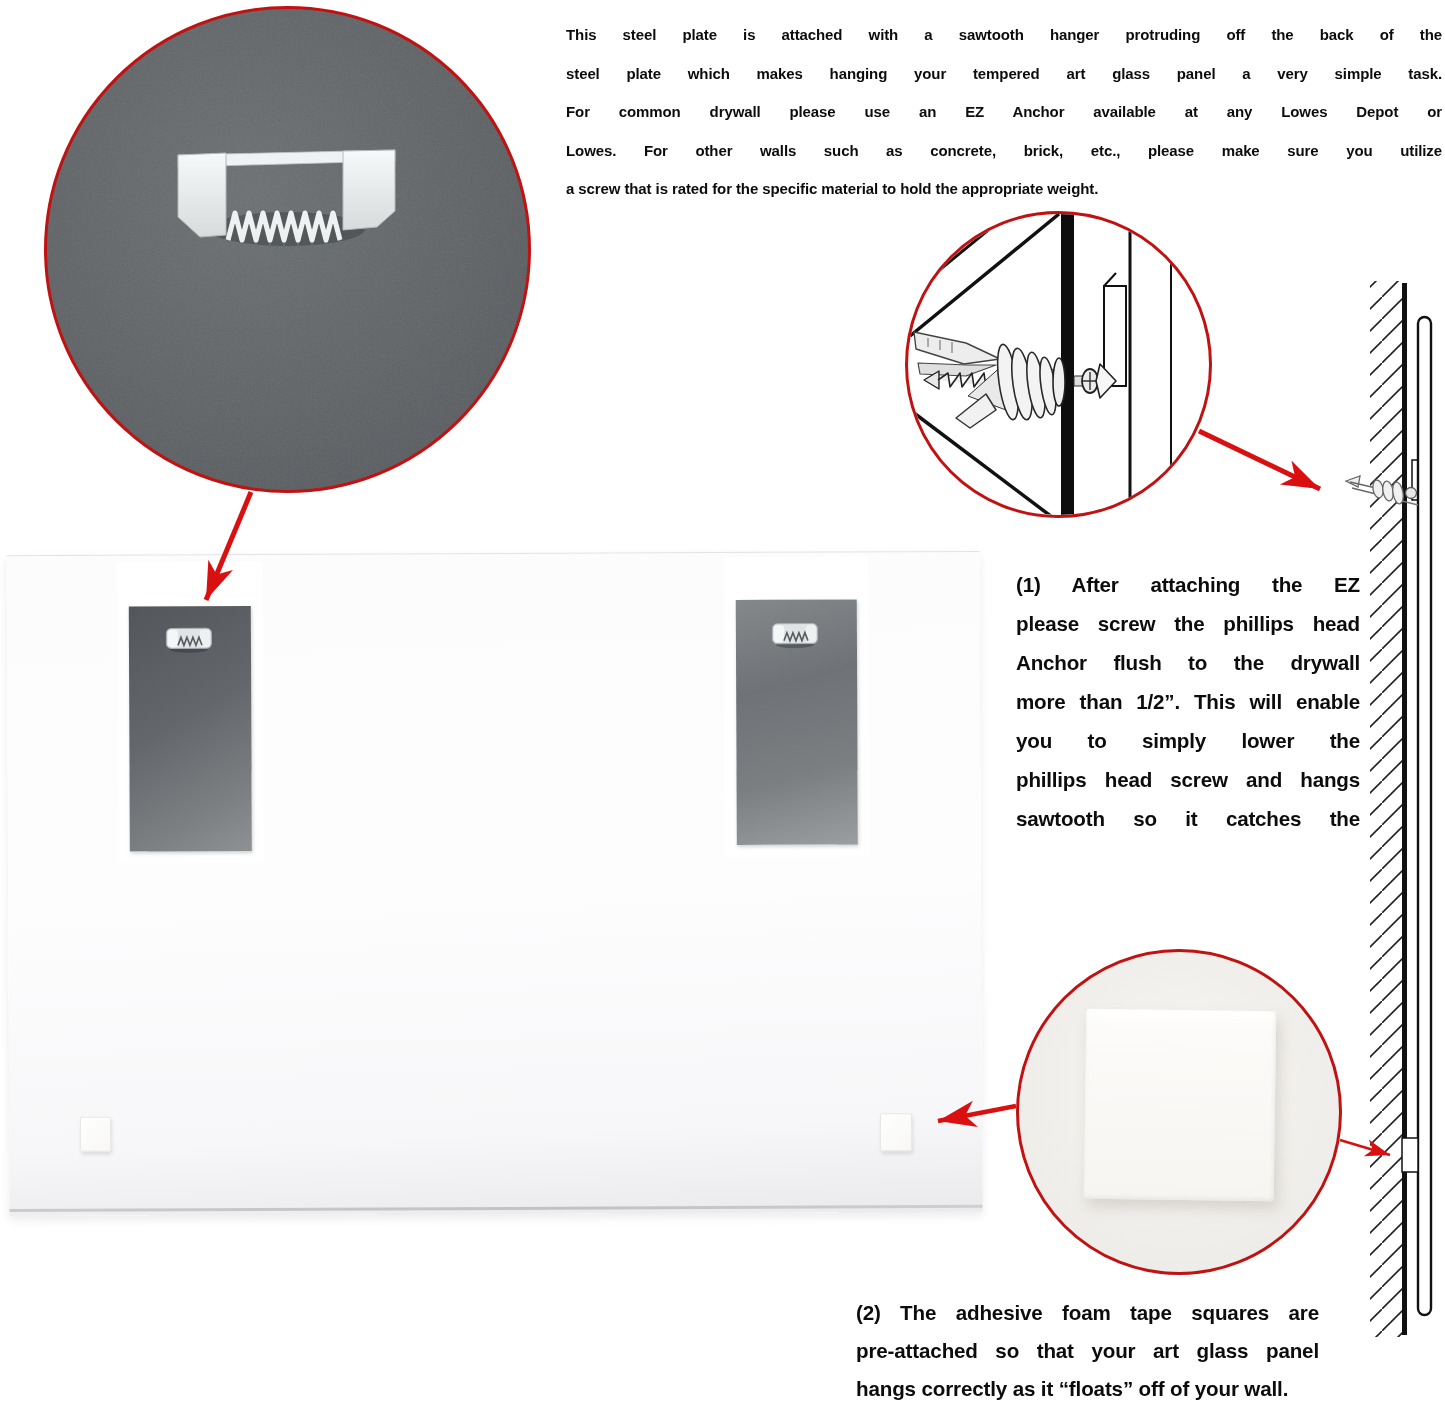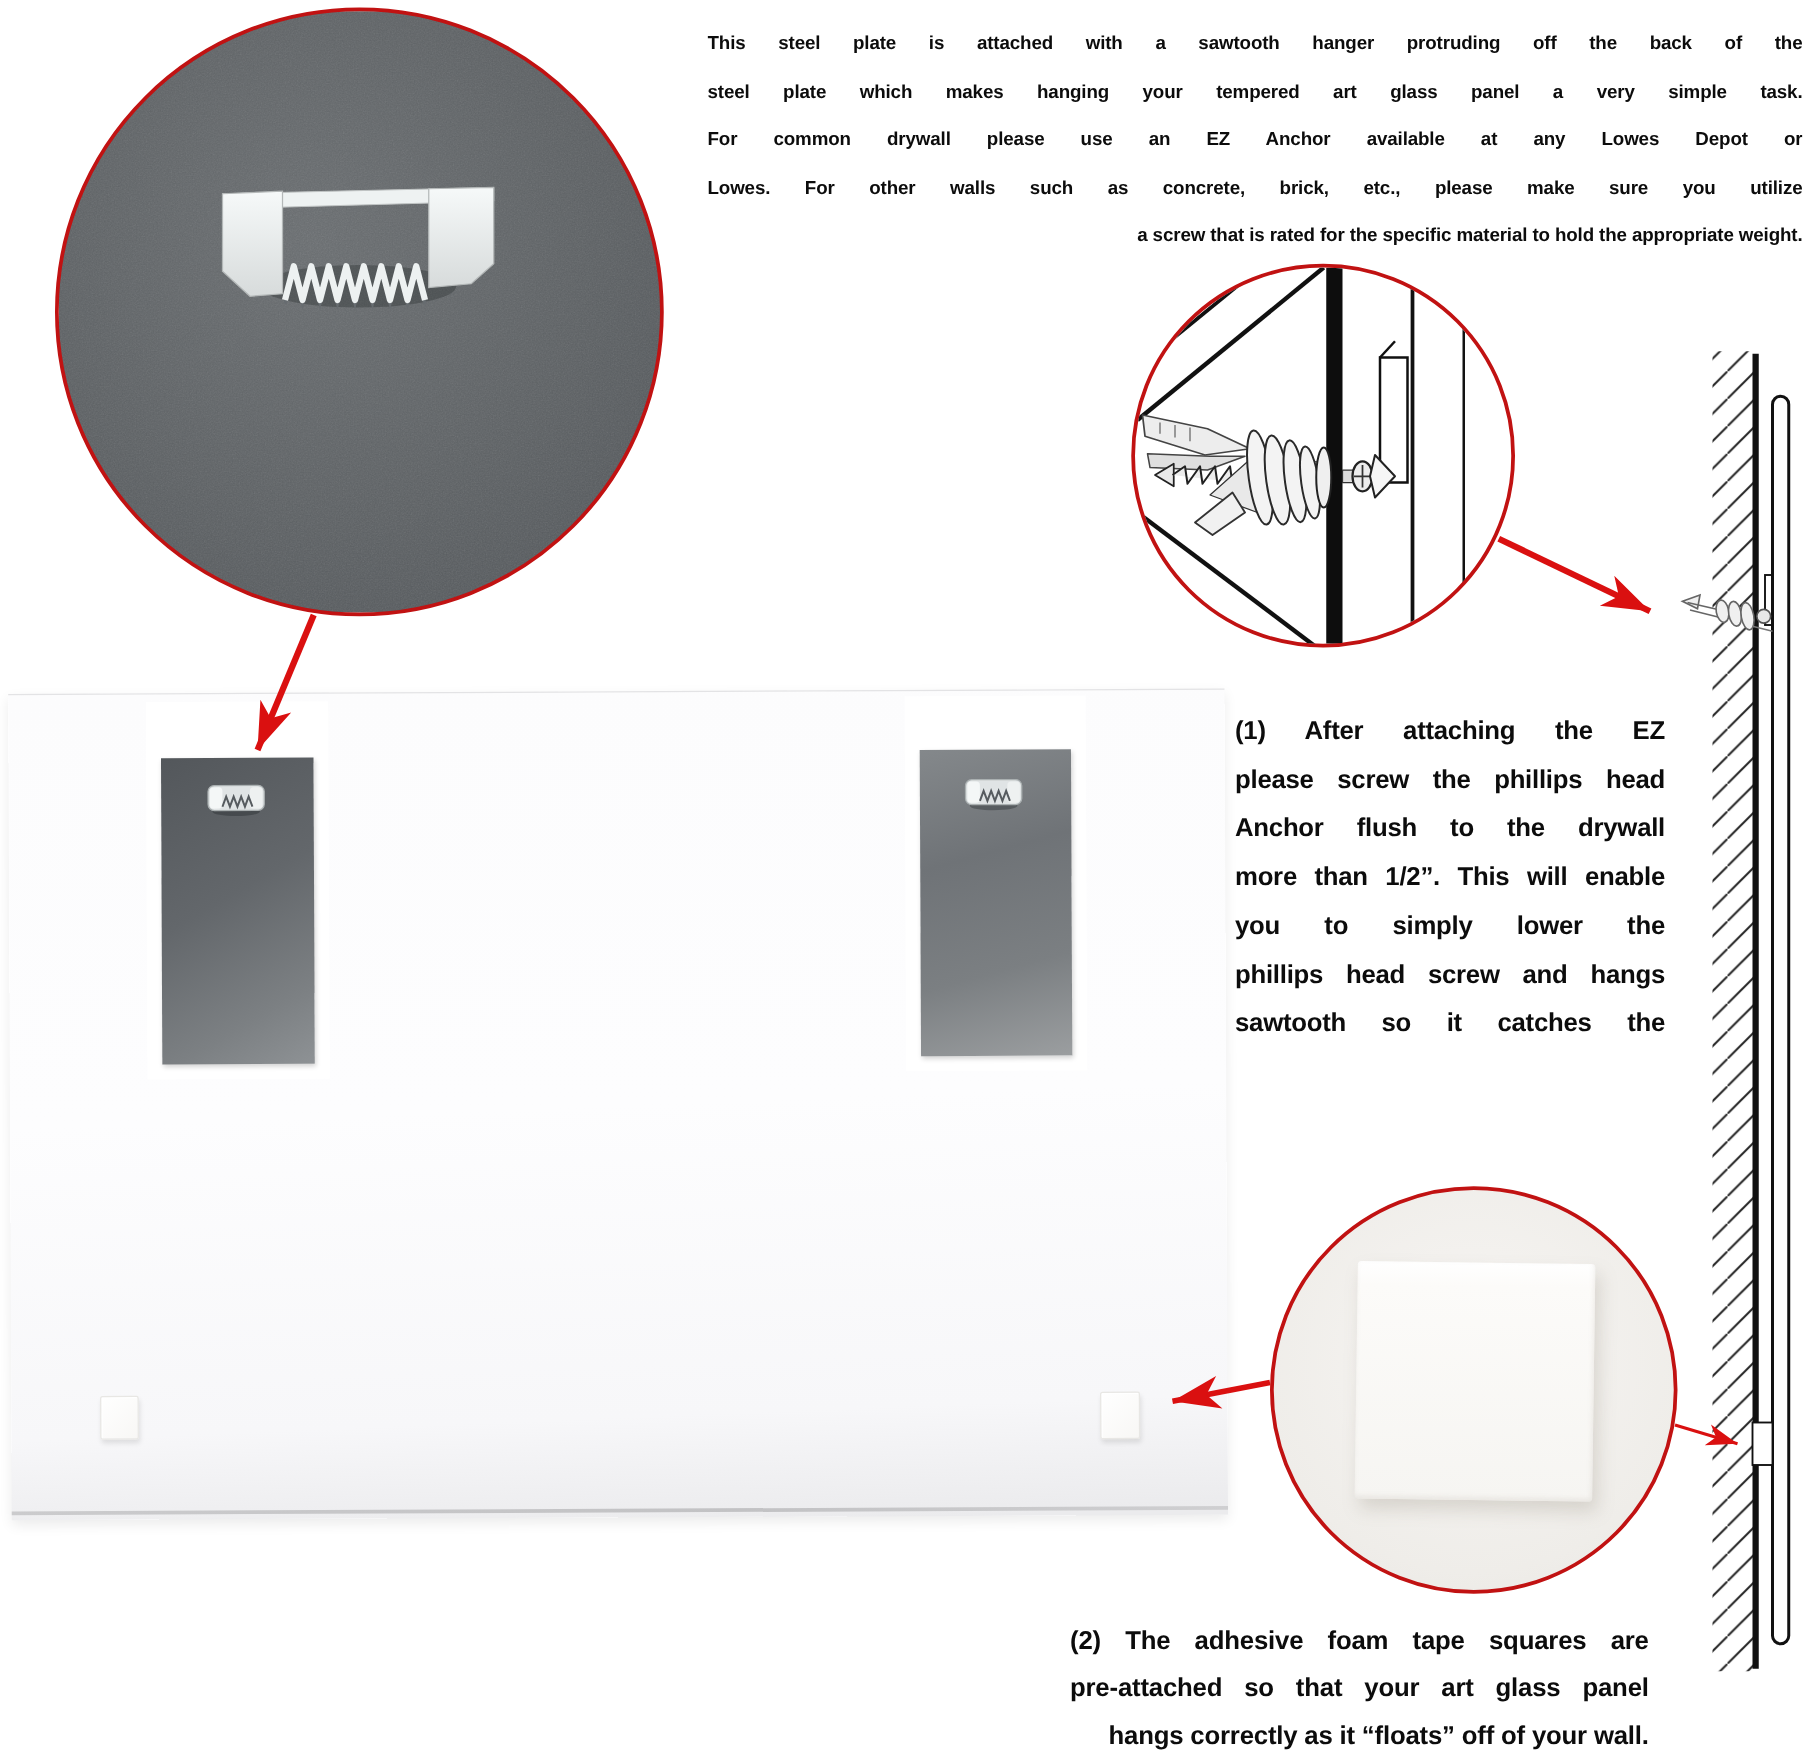--- a/index.html
+++ b/index.html
@@ -2,23 +2,23 @@
 <html><head>
 <meta charset="utf-8">
 <style>
   html,body{margin:0;padding:0;background:#ffffff;}
   body{width:1445px;height:1403px;position:relative;font-family:"Liberation Sans",sans-serif;overflow:hidden;}
   .abs{position:absolute;}
 
   
   .para{color:#0c0c0c;font-weight:bold;}
   .jline{text-align:justify;text-align-last:justify;overflow:hidden;}
-  .lline{text-align:right;white-space:nowrap;}
+  .lline{text-align:left;white-space:nowrap;}
   #intro{left:566px;top:16px;width:876px;font-size:15px;line-height:38.6px;letter-spacing:-0.1px;}
-  #step1{left:988px;top:565px;width:344px;font-size:20.6px;line-height:39px;letter-spacing:-0.2px;}
+  #step1{left:1016px;top:565px;width:344px;font-size:20.6px;line-height:39px;letter-spacing:-0.2px;}
   #step2{left:856px;top:1294px;width:463px;font-size:20.6px;line-height:38px;letter-spacing:-0.15px;}
 
   
   .inset{border-radius:50%;border:3px solid #c11212;overflow:hidden;box-sizing:border-box;}
   #sawtooth-inset{left:44px;top:6px;width:487px;height:487px;
     background:radial-gradient(circle at 42% 38%, #6a6e71 0%, #5d6164 55%, #515559 100%);}
   #anchor-inset{left:905px;top:211px;width:307px;height:307px;background:#ffffff;}
   #foam-inset{left:1016px;top:949px;width:326px;height:326px;
     background:radial-gradient(circle at 50% 42%, #f7f5f3 0%, #efede9 70%, #e8e6e2 100%);}
   #foam-inset .foam-big{position:absolute;left:66px;top:58px;width:190px;height:190px;border-radius:3px;

